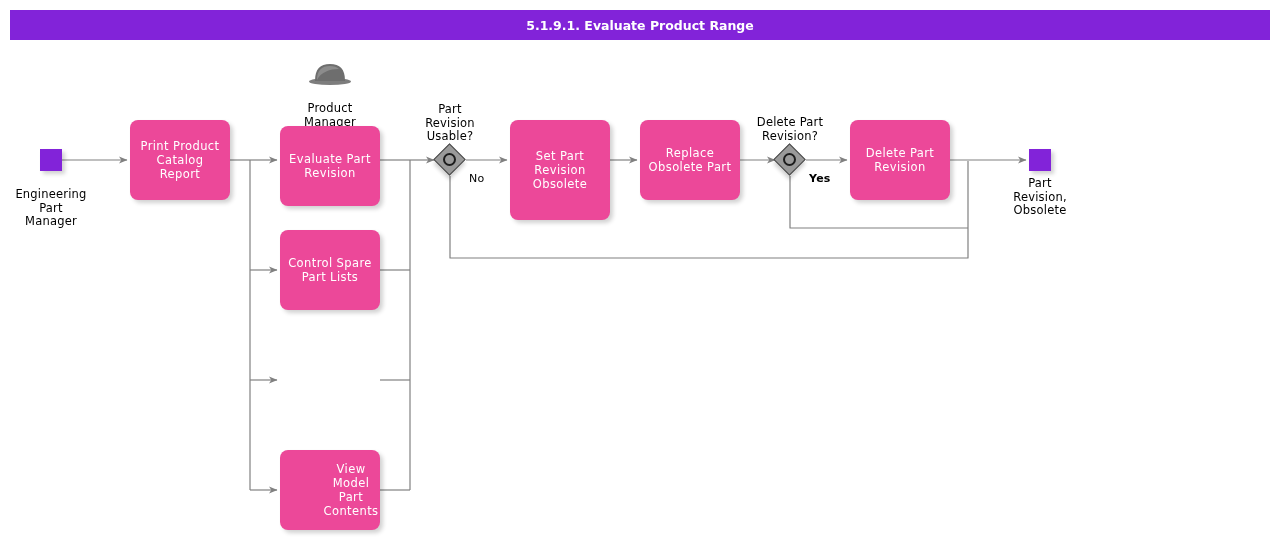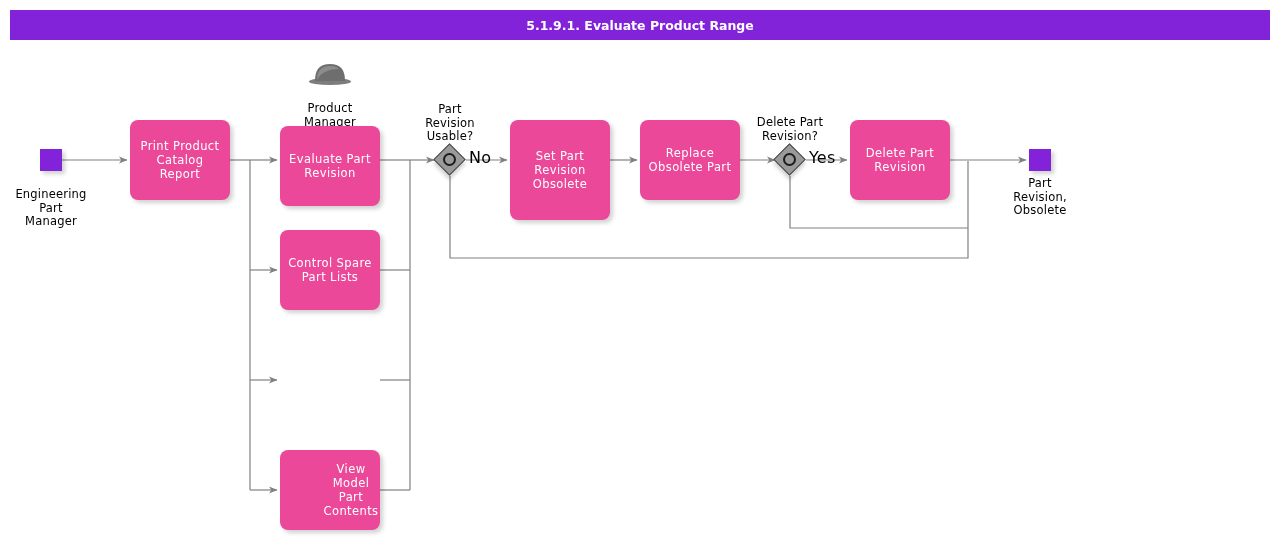--- a/index.html
+++ b/index.html
@@ -129,23 +129,24 @@
     position: absolute;
     text-align: center;
     font-size: 11.5px;
     line-height: 13.5px;
     color: #000000;
     white-space: pre-line;
     letter-spacing: 0.2px;
   }
   .branch-label {
     position: absolute;
-    font-size: 16px;
-    color: #000000;
-    letter-spacing: 0.2px;
+    font-size: 11px;
+    color: #000000;
+    letter-spacing: 0.2px;
+    margin-top: 24px;
   }
 
   
   .node-role {
     position: absolute;
     text-align: center;
   }
   .role-icon {
     position: relative;
     width: 46px;
@@ -270,21 +271,21 @@
     <span class="label">Replace
 Obsolete Part</span>
   </div>
 
   <div class="decision-label" style="left:740px; top:116px; width:100px;">Delete Part
 Revision?</div>
   <div class="node-decision" style="left:775px; top:145px;">
     <div class="diamond"></div>
     <div class="ring"></div>
   </div>
-  <div class="branch-label" style="left:809px; top:148px;">Yes</div>
+  <div class="branch-label" style="left:809px; top:148px;font-weight:bold;">Yes</div>
 
   <div class="node-activity" style="left:850px; top:120px; width:100px; height:80px;">
     <span class="label">Delete Part
 Revision</span>
   </div>
 
   <div class="node-terminator" style="left:1029px; top:149px;"></div>
   <div class="terminator-label" style="left:989px; top:177px; width:102px;">Part
 Revision,
 Obsolete</div>

